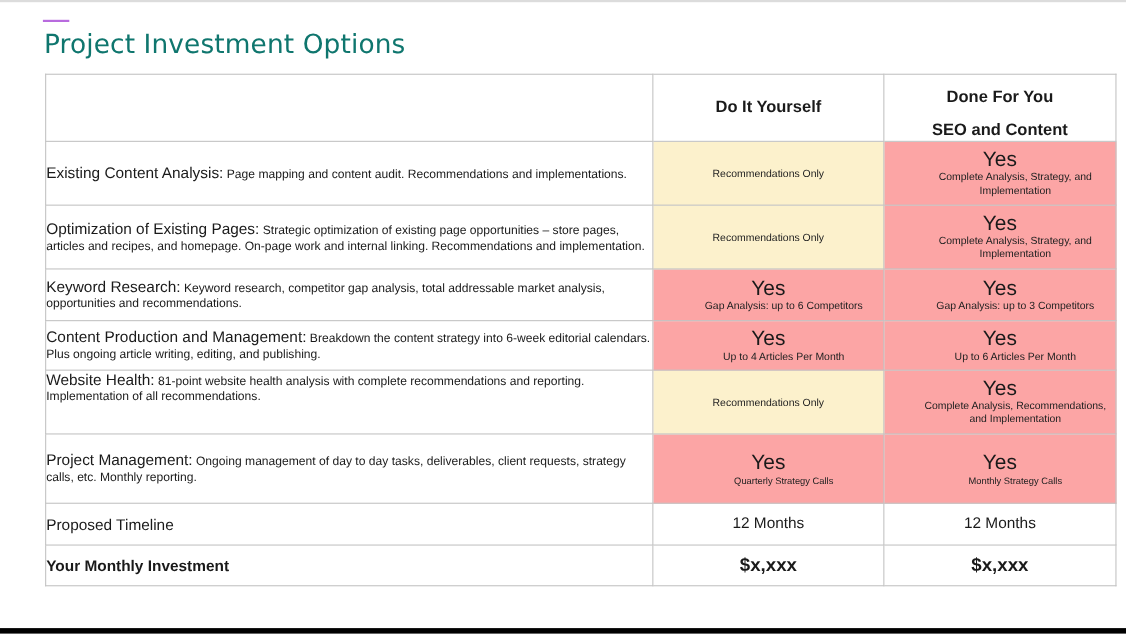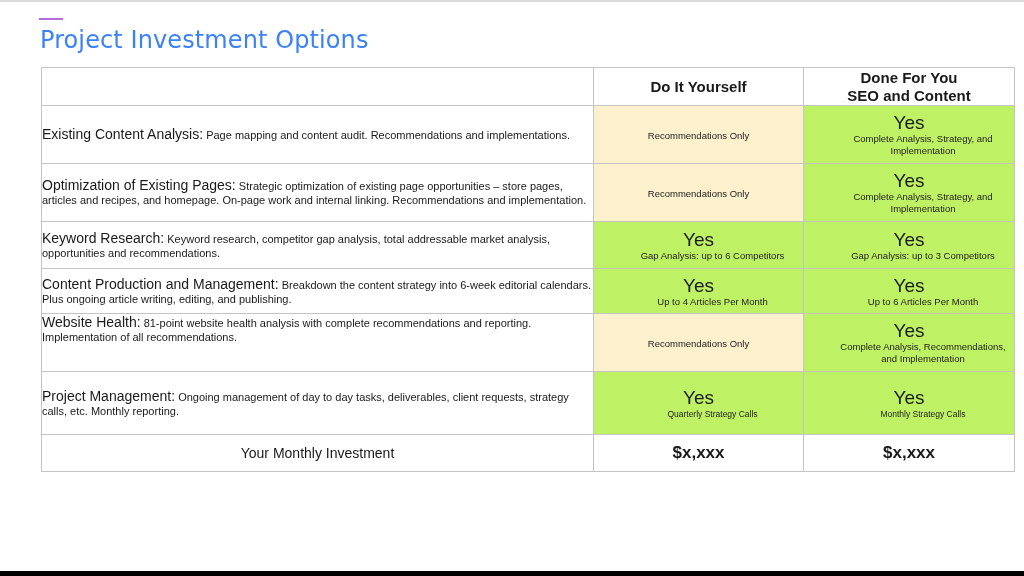--- a/index.html
+++ b/index.html
@@ -7,45 +7,45 @@
       width: 1024px; height: 576px; position: relative; overflow: hidden;
       background: #ffffff;
       font-family: "Liberation Sans", sans-serif;
       color: #1a1a1a;
     }
     .top-rule { position: absolute; left: 0; top: 0; width: 1024px; height: 2px; background: #dcdcdc; }
     .accent-bar { position: absolute; left: 39px; top: 18px; width: 24px; height: 2px; background: #b86bde; }
     .page-title {
       position: absolute; left: 40px; top: 26px;
       font-family: "DejaVu Sans", sans-serif;
-      font-size: 24px; font-weight: 500; color: #3b82f6; letter-spacing: 0.1px;
+      font-size: 24px; font-weight: 500; color: #0f766e; letter-spacing: 0.1px;
     }
     .bottom-bar { position: absolute; left: 0; top: 571px; width: 1024px; height: 5px; background: #000; }
 
     table.options {
       position: absolute; left: 41px; top: 67px;
       width: 973px; border-collapse: collapse; table-layout: fixed;
     }
     table.options td, table.options th {
       border: 1.5px solid #c4c4c4; padding: 0; vertical-align: middle;
     }
     col.c-feature { width: 552px; }
     col.c-diy { width: 210px; }
     col.c-dfy { width: 211px; }
 
     th { font-weight: bold; font-size: 15px; text-align: center; line-height: 18px; background: #fff; }
-    th .line { display: block; }
+    th .line { display: block; margin-top: 12px; }
 
     td.feature { padding: 0 8px 0 10px; font-size: 11px; line-height: 14px; color: #1a1a1a; }
     td.feature .fname { font-size: 14px; }
     td.plain { font-size: 14px; }
-    td.bold-label { font-size: 14px; font-weight: normal; text-align: center; }
+    td.bold-label { font-size: 14px; font-weight: bold; }
 
     td.opt { text-align: center; line-height: 1.15; }
-    td.opt.yes-cell { background: #bef264; margin-left: 12px; }
+    td.opt.yes-cell { background: #fca5a5; margin-left: 12px; }
     td.opt.rec-cell { background: #fcf1cc; }
     td.opt.white-cell { background: #fff; }
     .yes { display: block; font-size: 19px; line-height: 21px; }
     .note { display: block; font-size: 9.5px; line-height: 12px; color: #222; padding-left: 28px; }
     .note.small { font-size: 8.5px; }
     .rec { font-size: 9.5px; color: #222; }
     .timeline-val { font-size: 14px; }
     .price { font-size: 17px; font-weight: bold; }
   </style>
 </head>
@@ -128,20 +128,25 @@
     <td class="opt yes-cell">
           <span class="yes">Yes</span>
           <span class="note small">Quarterly Strategy Calls</span>
         </td>
     <td class="opt yes-cell">
           <span class="yes">Yes</span>
           <span class="note small">Monthly Strategy Calls</span>
         </td>
   </tr>
 
+  <tr style="height:38px">
+    <td class="feature plain">Proposed Timeline</td>
+    <td class="opt white-cell"><span class="timeline-val">12 Months</span></td>
+    <td class="opt white-cell"><span class="timeline-val">12 Months</span></td>
+  </tr>
 
   <tr style="height:37px">
     <td class="feature bold-label">Your Monthly Investment</td>
     <td class="opt white-cell"><span class="price">$x,xxx</span></td>
     <td class="opt white-cell"><span class="price">$x,xxx</span></td>
   </tr>
 </tbody>
   </table>
 
 <div class="bottom-bar"></div>

